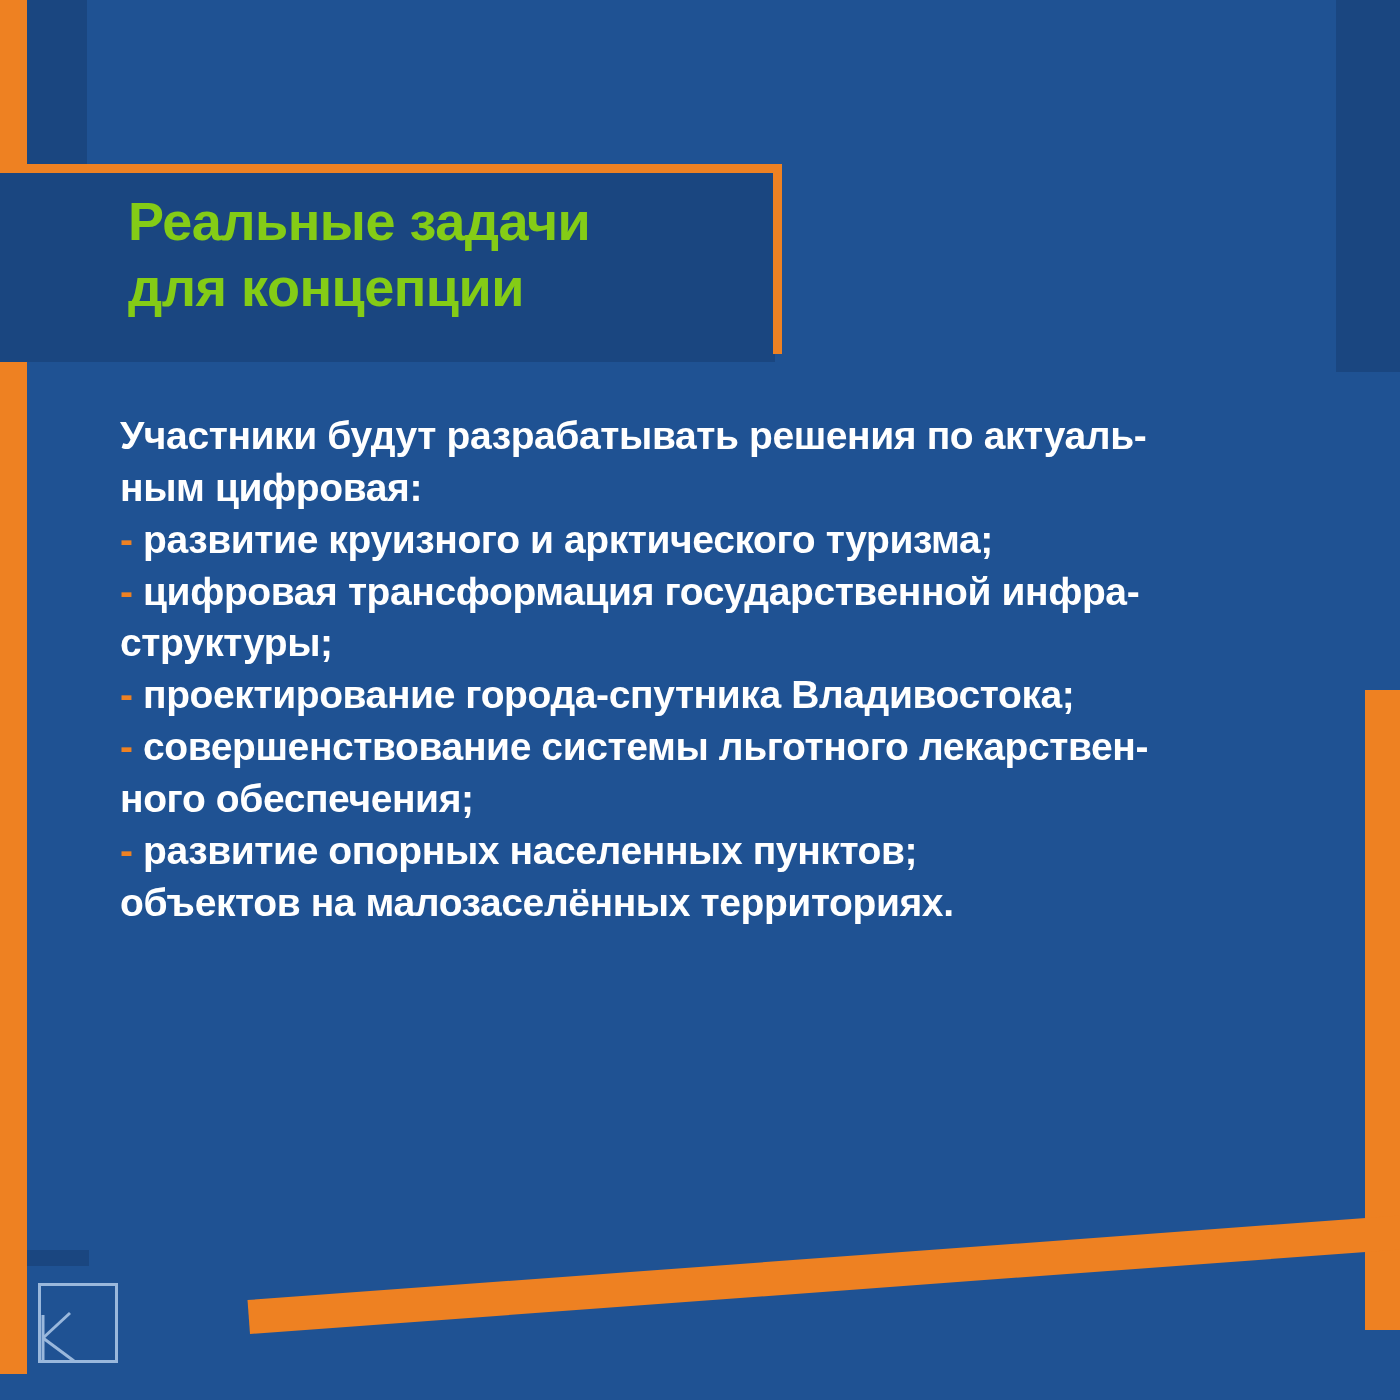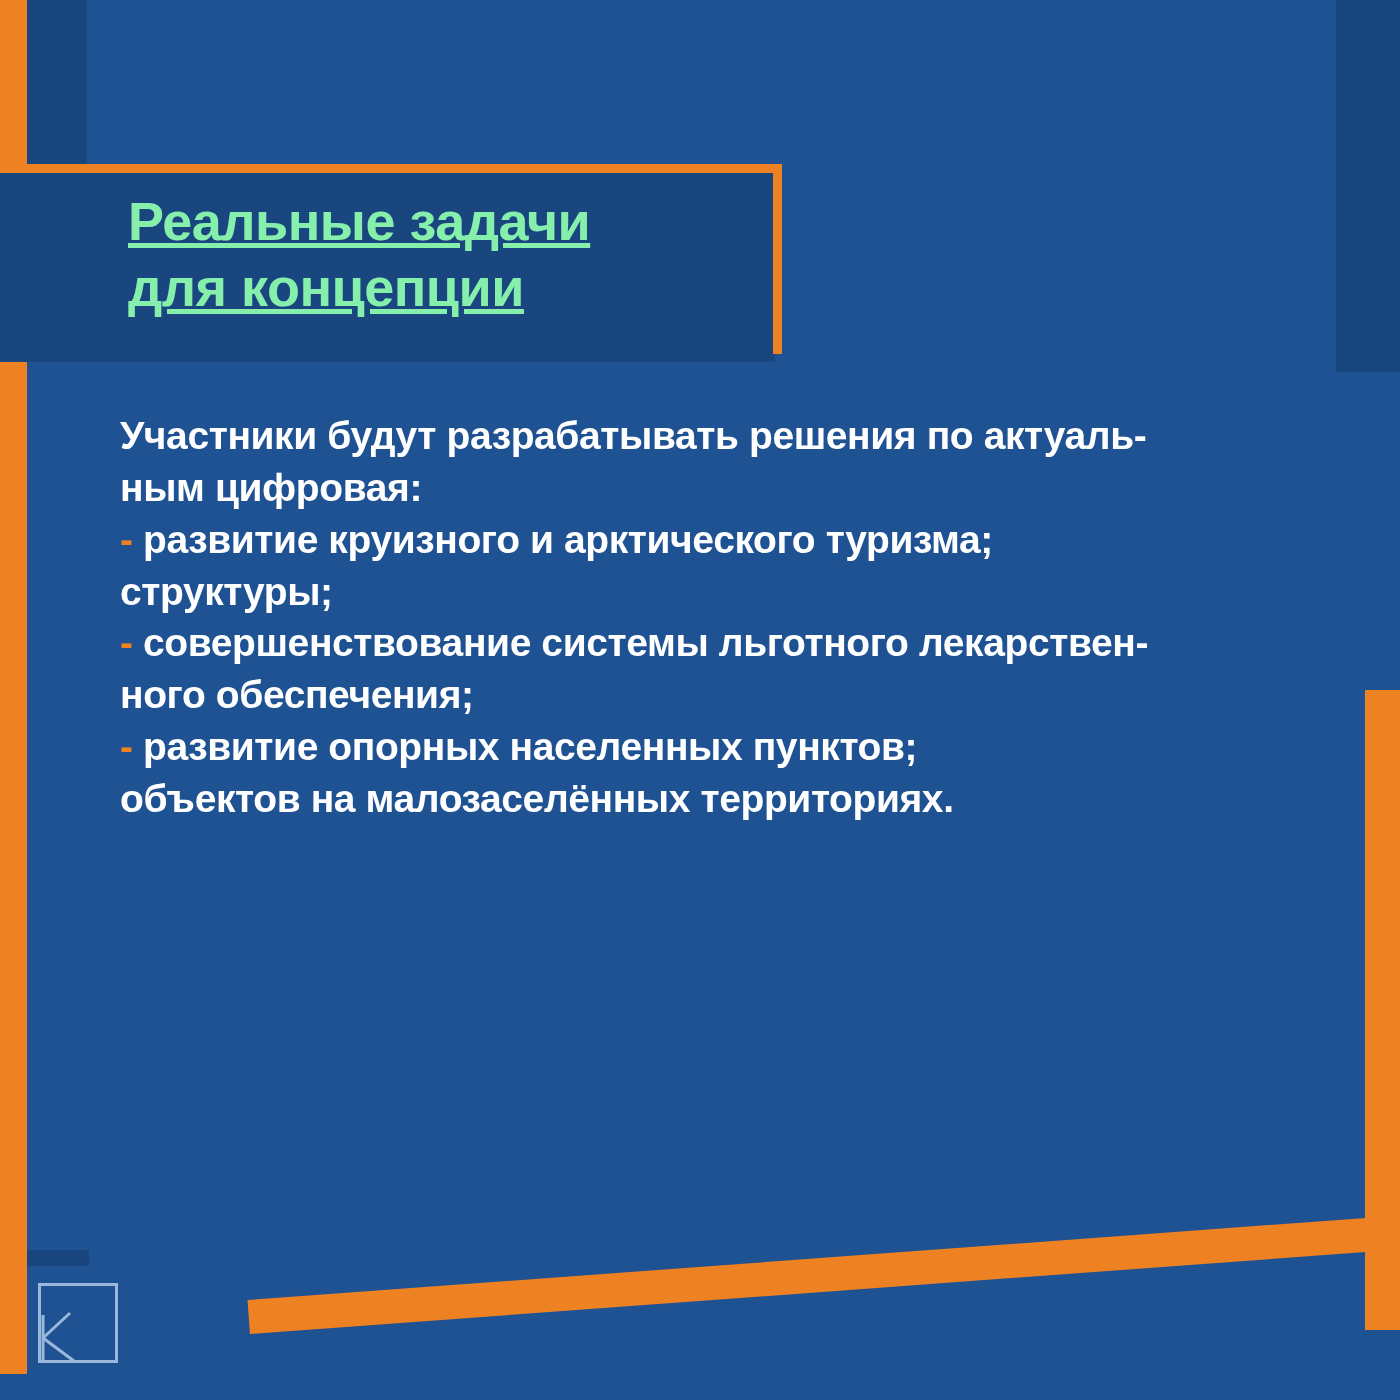--- a/index.html
+++ b/index.html
@@ -99,26 +99,25 @@
     height: 16px;
     background: #1a4680;
   }
 
   
   .title-text {
     position: absolute;
     left: 128px;
     top: 188px;
     width: 640px;
-    color: #86efac;
+    color: #84cc16;
     font-size: 54px;
     font-weight: bold;
     line-height: 1.23;
     letter-spacing: -0.5px;
-    text-decoration: underline;
   }
   .title-text .line { display: block; white-space: nowrap; }
 
   
   .body-text {
     position: absolute;
     left: 120px;
     top: 396px;
     width: 1180px;
     color: #ffffff;
@@ -166,23 +165,25 @@
     <span class="line">для концепции</span>
   </div>
 
   <div class="body-text">
 
     <span class="para">Участники будут разрабатывать решения по актуаль-</span>
     <span class="para">ным цифровая:</span>
 
     <span class="bullet-line"><span class="dash">-</span> <span>развитие круизного и арктического туризма;</span></span>
 
+    <span class="bullet-line"><span class="dash">-</span> <span>цифровая трансформация государственной инфра-</span></span>
     <span class="bullet-line">структуры;</span>
 
 
+    <span class="bullet-line"><span class="dash">-</span> <span>проектирование города-спутника Владивостока;</span></span>
 
     <span class="bullet-line"><span class="dash">-</span> <span>совершенствование системы льготного лекарствен-</span></span>
     <span class="bullet-line">ного обеспечения;</span>
 
     <span class="bullet-line"><span class="dash">-</span> <span>развитие опорных населенных пунктов;</span></span>
 
     <span class="bullet-line">объектов на малозаселённых территориях.</span>
 
   </div>
 

